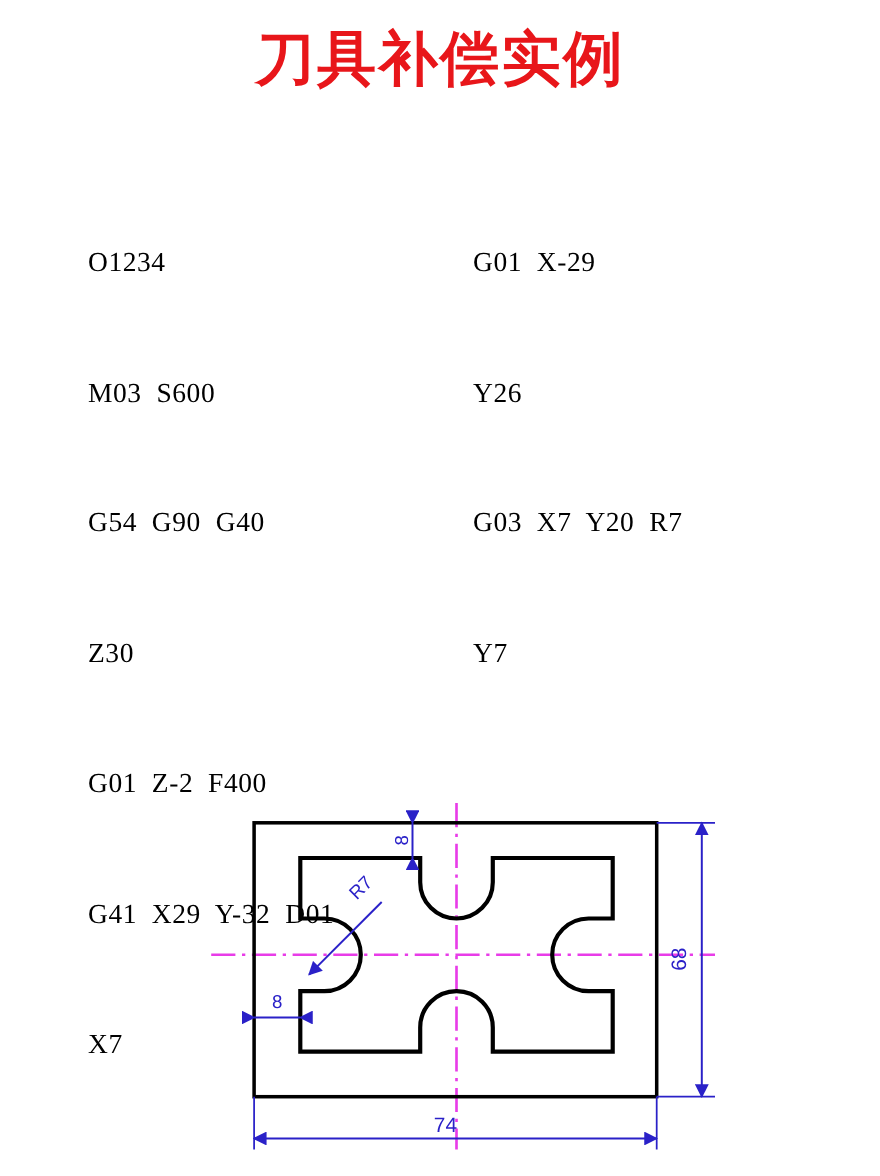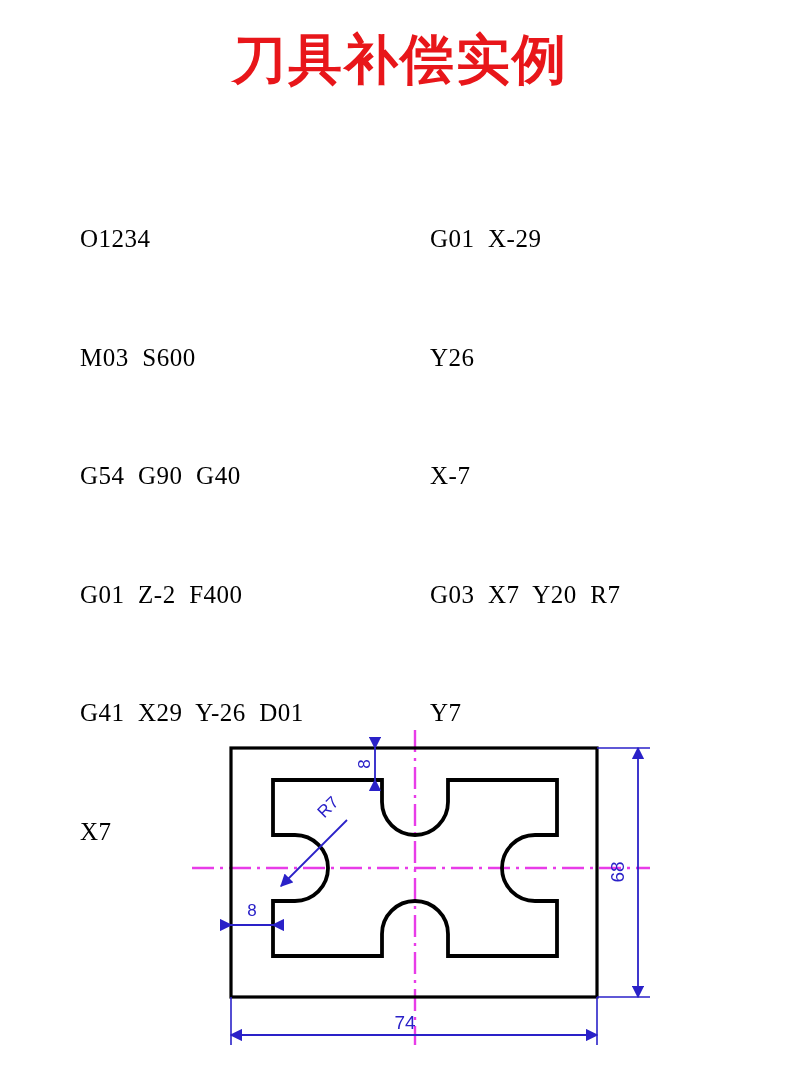--- a/index.html
+++ b/index.html
@@ -17,21 +17,21 @@
     color: #000000;
   }
 
   
   #title {
     position: absolute;
     left: 0;
     top: 28px;
     width: 800px;
     text-align: center;
-    font-family: Liberation Sans, sans-serif;
+    font-family: Liberation Mono, monospace;
     font-size: 54px;
     font-weight: bold;
     line-height: 1.15;
     color: #e8161a;
     letter-spacing: 2px;
     white-space: nowrap;
   }
 
   
   #code-area {
@@ -76,36 +76,36 @@
 <body>
 
 <div id="title">刀具补偿实例</div>
 
 <div id="code-area">
 
   <div class="code-col" id="code-col-left">
     <span class="code-line">O1234</span>
     <span class="code-line">M03  S600</span>
     <span class="code-line">G54  G90  G40</span>
+    <span class="code-line">Z30</span>
     <span class="code-line">G01  Z-2  F400</span>
-    <span class="code-line">G41  X29  Y-26  D01</span>
+    <span class="code-line">G41  X29  Y-32  D01</span>
     <span class="code-line">X7</span>
     
     
     
     
     
     
     
   </div>
 
   <div class="code-col" id="code-col-right">
     <span class="code-line">G01  X-29</span>
     <span class="code-line">Y26</span>
-    <span class="code-line">X-7</span>
     <span class="code-line">G03  X7  Y20  R7</span>
     <span class="code-line">Y7</span>
     
     
     
     
     
     
     
   </div>

